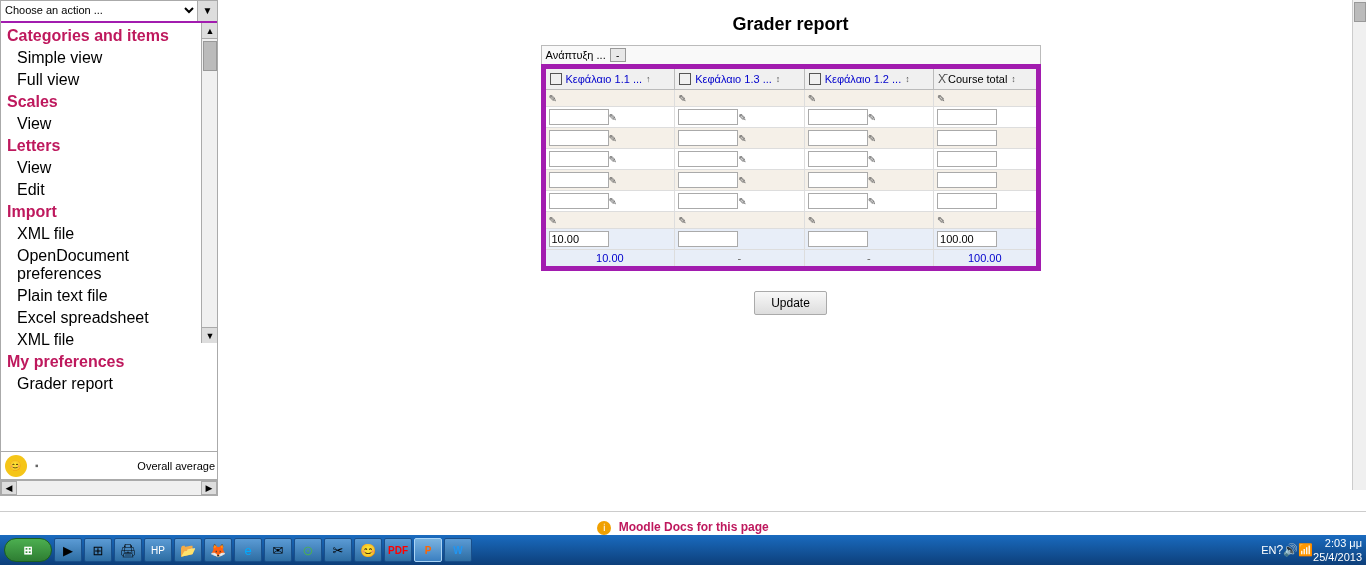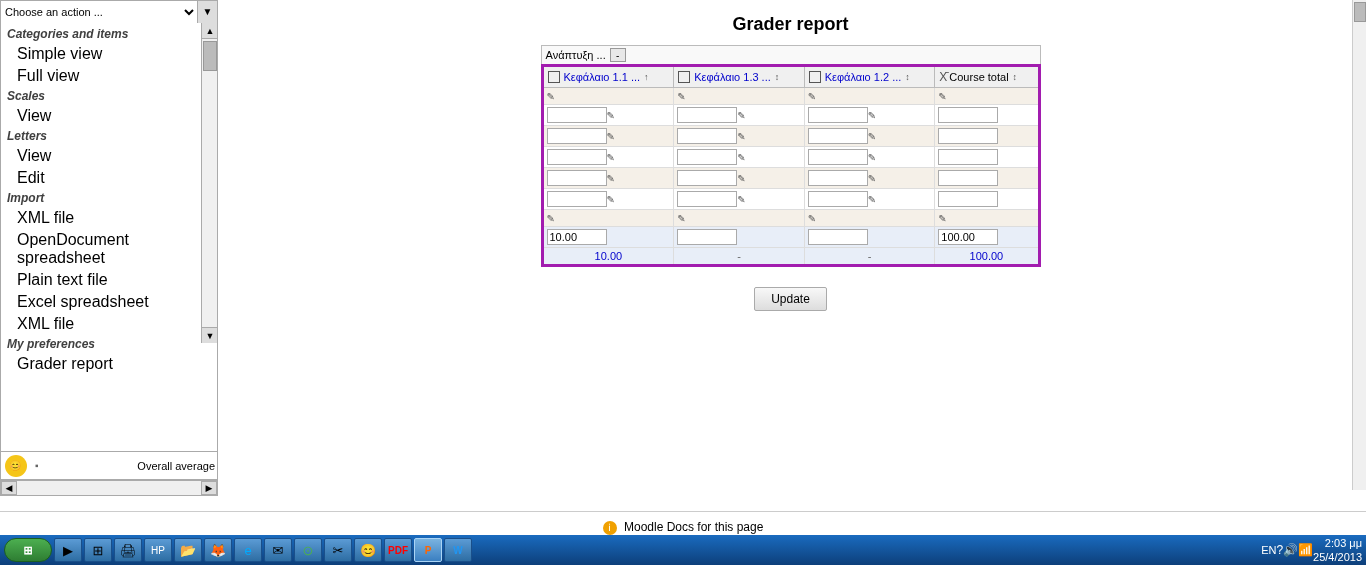--- a/index.html
+++ b/index.html
@@ -11,21 +11,21 @@
       left: 0; top: 0;
       width: 218px;
       height: 480px;
       border: 1px solid #aaa;
       background: #fff;
       overflow: hidden;
     }
     #sidebar-header {
       display: flex;
       align-items: center;
-      border-bottom: 1px solid #a21caf;
+      border-bottom: 4px solid #a21caf;
       background: #fca5a5;
       height: 22px;
     }
     #sidebar-header select {
       flex: 1;
       font-size: 11px;
       height: 22px;
       border: none;
       outline: none;
       background: #fff;
@@ -59,24 +59,23 @@
       background: #bbb;
       margin: 2px auto;
       border: 1px solid #999;
     }
     .sidebar-content {
       padding: 2px 0;
       width: calc(100% - 16px);
     }
     .sidebar-section-title {
       font-weight: bold;
-      font-style: italic;
       padding: 2px 6px;
-      font-size: 12px;
-      color: #404040;
+      font-size: 16px;
+      color: #be185d;
     }
     .sidebar-item {
       padding: 2px 16px;
       font-size: 16px;
       color: #000;
       cursor: pointer;
     }
     .sidebar-item.active {
       background: #3399ff;
       color: #fff;
@@ -153,21 +152,21 @@
       background: #e8e8e8;
       font-size: 10px;
       width: 16px; height: 14px;
       cursor: pointer;
       display: inline-flex; align-items: center; justify-content: center;
     }
 
     table.grade-table {
       border-collapse: collapse;
       width: 100%;
-      border: 3px solid #a21caf;
+      border: 5px solid #a21caf;
       background: #fff;
     }
     table.grade-table th {
       background: #f0f0f0;
       border: 1px solid #bbb;
       padding: 3px 4px;
       font-size: 11px;
       font-weight: normal;
       white-space: nowrap;
     }
@@ -240,21 +239,21 @@
     
     #footer-area {
       position: absolute;
       bottom: 30px;
       left: 0; right: 0;
       text-align: center;
       font-size: 12px;
       border-top: 1px solid #ccc;
       padding-top: 8px;
     }
-    #footer-area a { color: #000000; text-decoration: none; }
+    #footer-area a { color: #be185d; text-decoration: none; font-weight: bold; }
     #footer-info-icon {
       display: inline-block;
       width: 14px; height: 14px;
       background: #f0a000;
       border-radius: 50%;
       color: #fff;
       font-size: 10px;
       text-align: center;
       line-height: 14px;
       margin-right: 4px;
@@ -343,21 +342,21 @@
       <div class="sidebar-section-title">Scales</div>
       <div class="sidebar-item">View</div>
 
       <div class="sidebar-section-title">Letters</div>
       <div class="sidebar-item">View</div>
       <div class="sidebar-item">Edit</div>
 
       <div class="sidebar-section-title">Import</div>
       <div class="sidebar-item">XML file</div>
 
-      <div class="sidebar-item">OpenDocument spreadsheet</div>
+      <div class="sidebar-item">OpenDocument preferences</div>
       <div class="sidebar-item">Plain text file</div>
       <div class="sidebar-item">Excel spreadsheet</div>
       <div class="sidebar-item">XML file</div>
 
 
       <div class="sidebar-section-title">My preferences</div>
       <div class="sidebar-item">Grader report</div>
     </div>
     <div class="sidebar-scroll">
       <div class="sidebar-scroll-up">▲</div>

